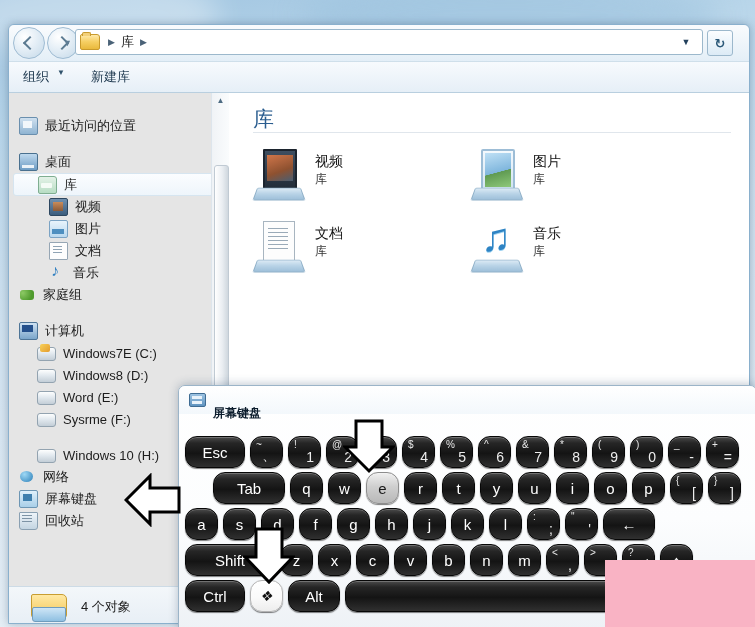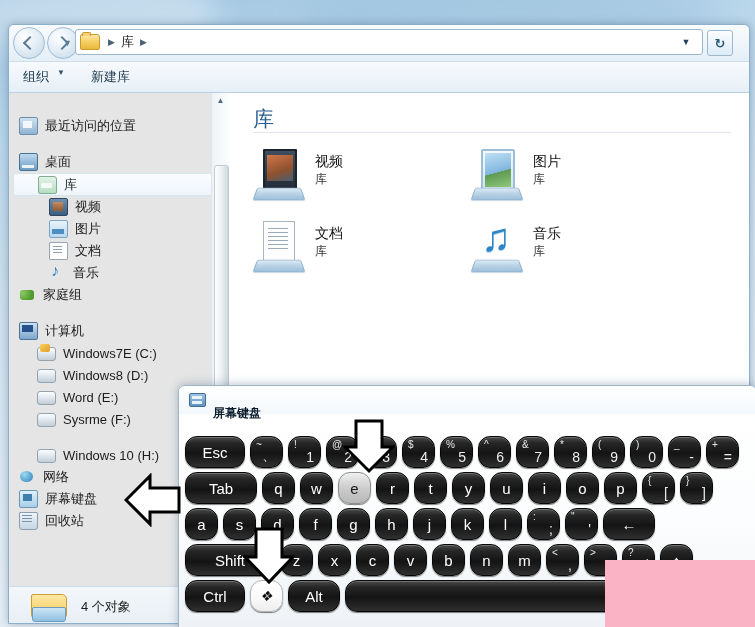--- a/index.html
+++ b/index.html
@@ -258,21 +258,21 @@
     height:30px;min-width:31px;flex:none;
     background:linear-gradient(180deg,#4c4c4c 0%,#262626 20%,#141414 55%,#303030 100%);
     border:1px solid #070707;border-radius:12px;
     box-shadow:inset 0 1px 0 rgba(255,255,255,.22),0 1px 1px rgba(0,0,0,.5);
     color:#fff;position:relative;
     display:flex;align-items:center;justify-content:center;
     font-size:15px;font-family:"Liberation Sans",sans-serif;
   }
   .key.wide50{min-width:50px;}
   .key.wide58{min-width:58px;}
-  .key.wide70{min-width:70px;}
+  .key.wide70{min-width:70px;margin-left:28px;}
   .key.wide88{min-width:88px;}
   .key.space{min-width:210px;flex:1;}
   .key .lbl{font-size:15px;line-height:1;}
   .key.dual .top{
     position:absolute;left:5px;top:2px;font-size:10px;color:#e8e8e8;
   }
   .key.dual .bot{
     position:absolute;right:6px;bottom:2px;font-size:14px;color:#ededed;
   }
   .key.pressed{

